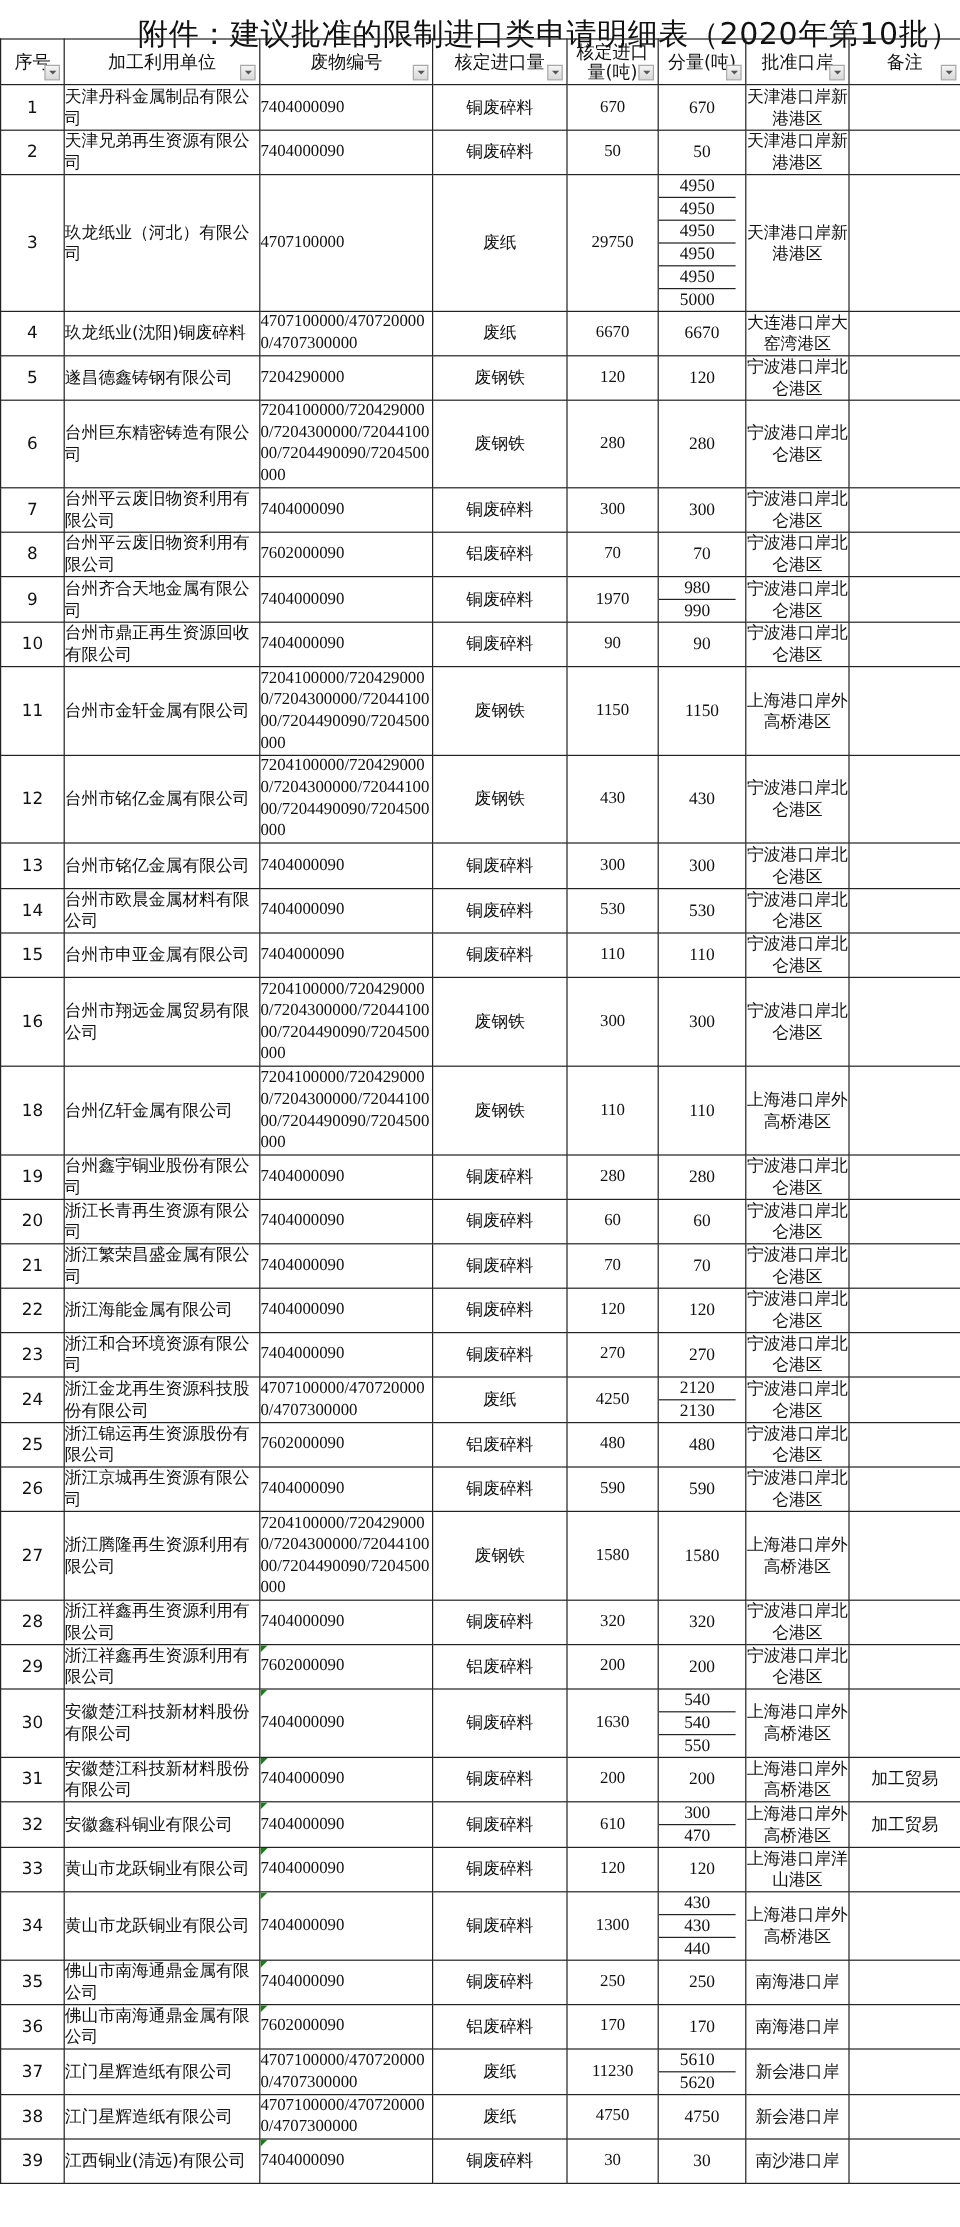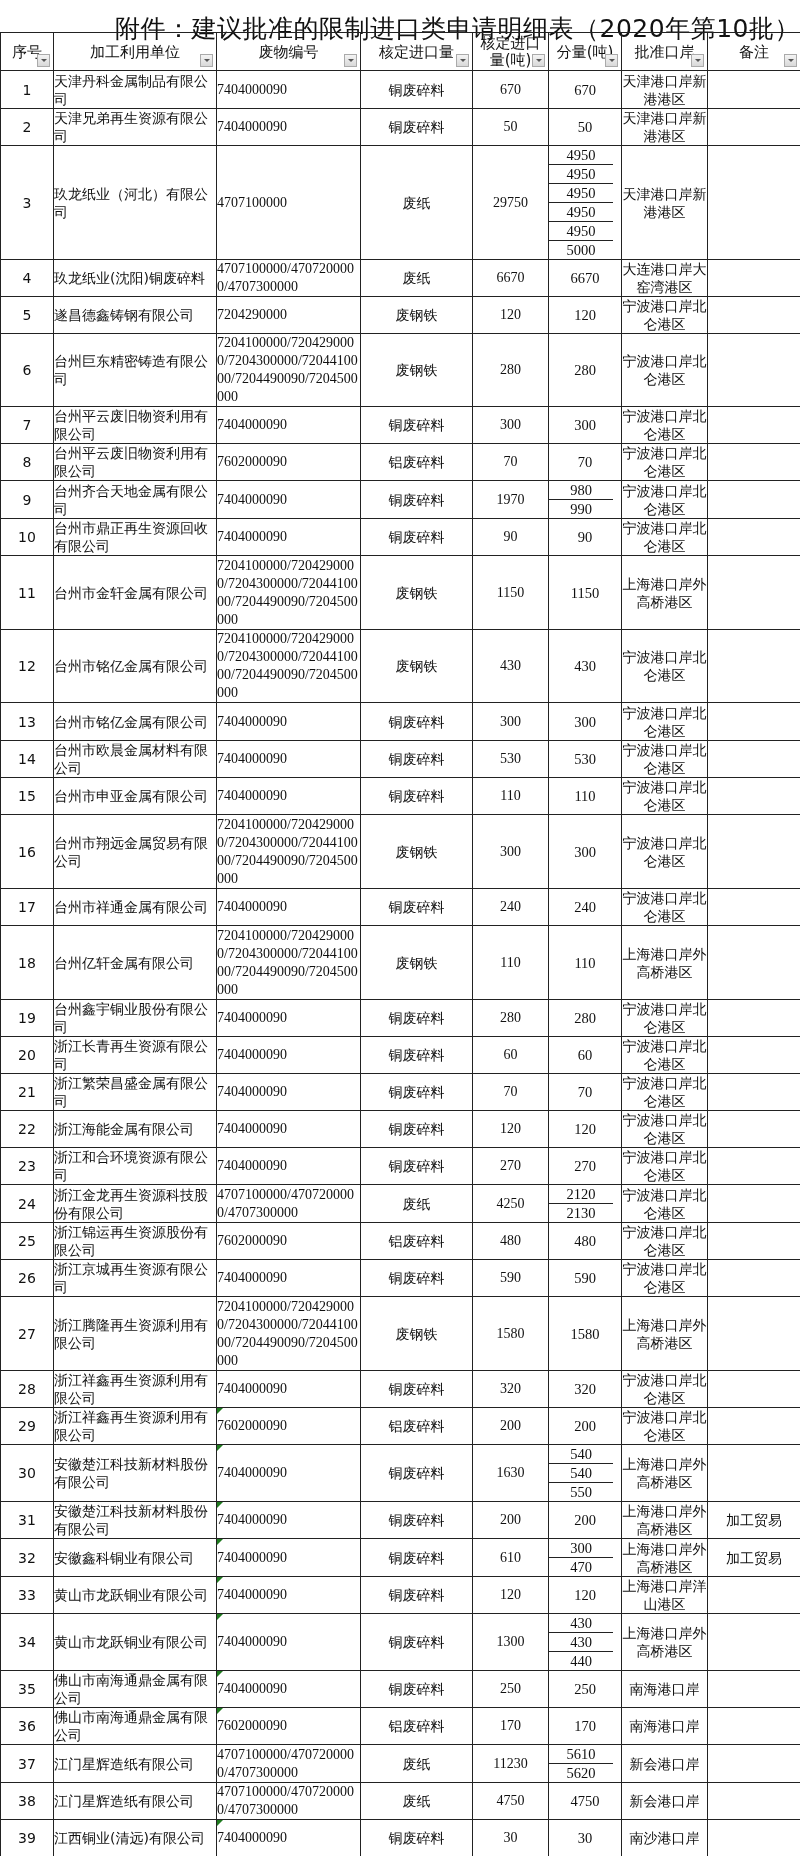--- a/index.html
+++ b/index.html
@@ -288,34 +288,20 @@
     <td class="c">废钢铁</td>
     <td class="num">300</td>
     <td class="split">
           <div class="splits">
             <div style="margin: 0px;">300</div>
           </div>
         </td>
     <td class="port">宁波港口岸北仑港区</td>
     <td class="c"></td>
   </tr>
-      <tr style="height: 36px;">
-    <td class="c">17</td>
-    <td class="l">台州市祥通金属有限公司</td>
-    <td class="code">7404000090</td>
-    <td class="c">铜废碎料</td>
-    <td class="num">240</td>
-    <td class="split">
-          <div class="splits">
-            <div style="margin: 0px;">240</div>
-          </div>
-        </td>
-    <td class="port">宁波港口岸北仑港区</td>
-    <td class="c"></td>
-  </tr>
       <tr style="height: 74px;">
     <td class="c">18</td>
     <td class="l">台州亿轩金属有限公司</td>
     <td class="code">7204100000/7204290000/7204300000/7204410000/7204490090/7204500000</td>
     <td class="c">废钢铁</td>
     <td class="num">110</td>
     <td class="split">
           <div class="splits">
             <div style="margin: 0px;">110</div>
           </div>

